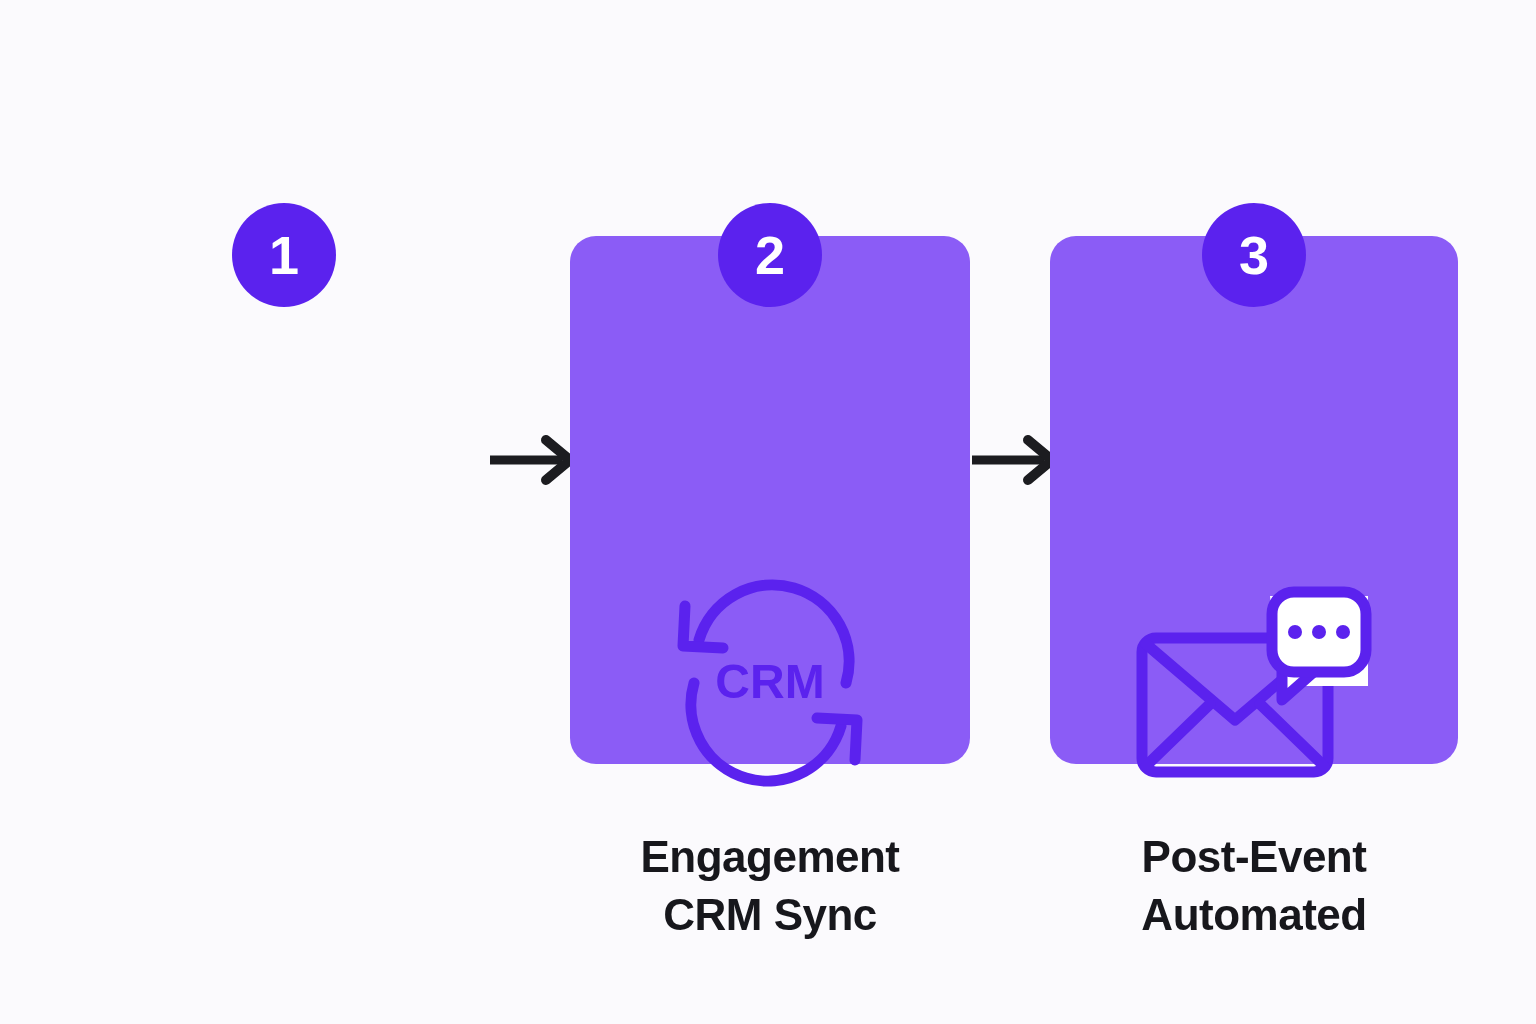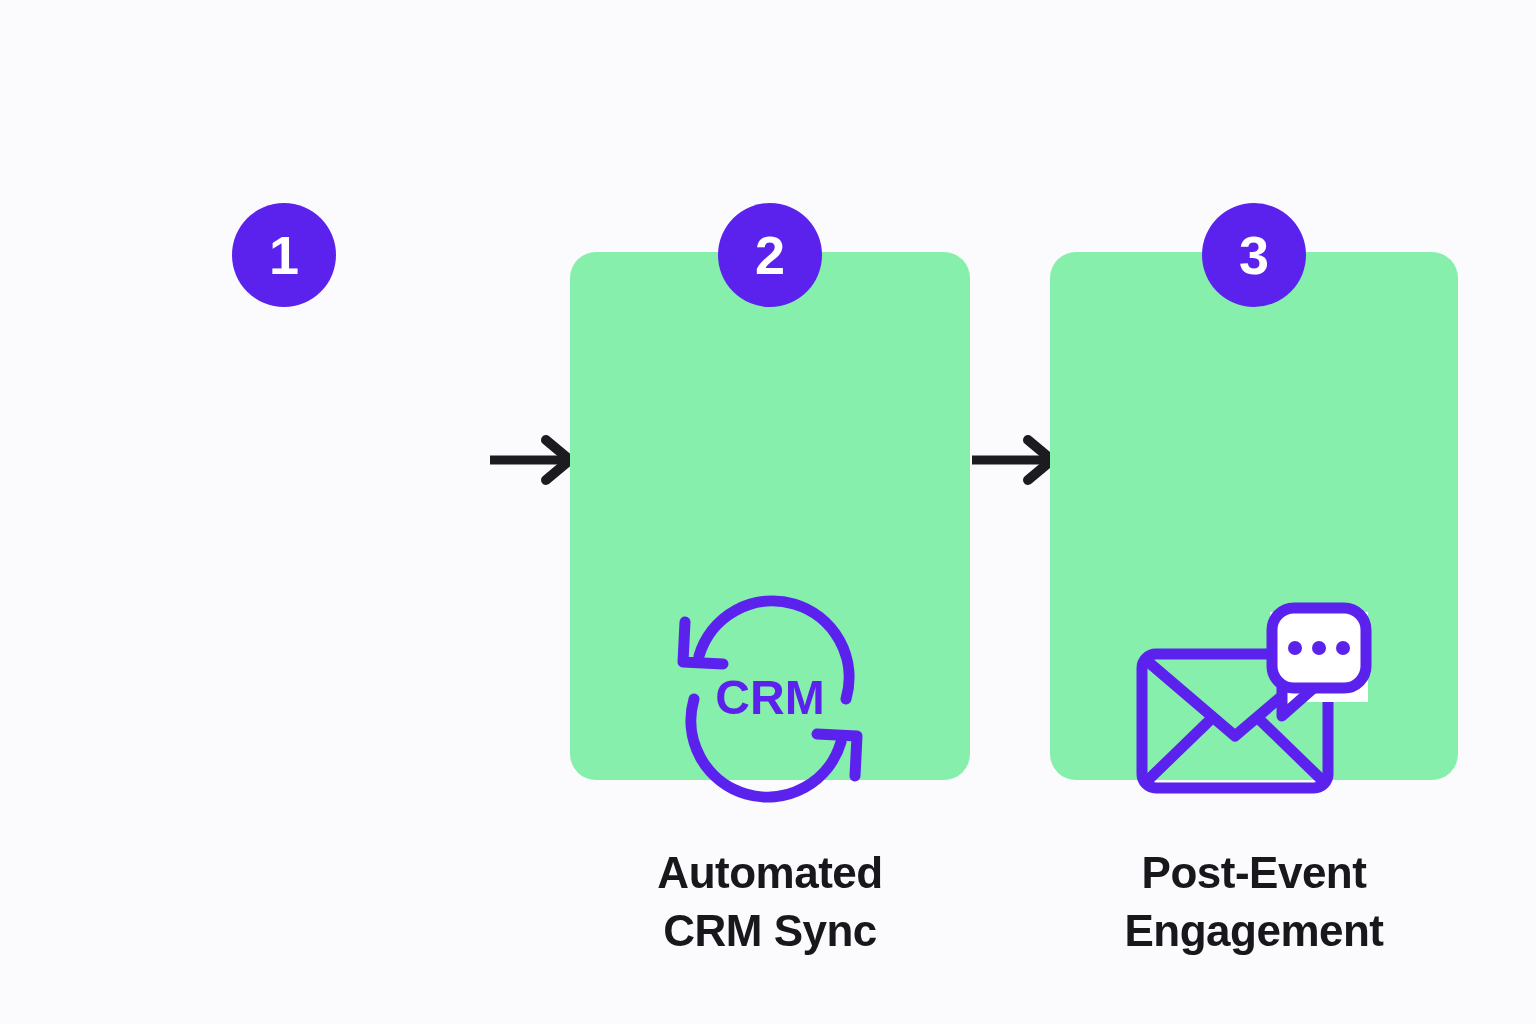--- a/index.html
+++ b/index.html
@@ -18,24 +18,24 @@
   #flow-container {
     position: absolute;
     left: 0;
     top: 0;
     width: 1536px;
     height: 1024px;
   }
 
   .step-card {
     position: absolute;
-    top: 252px;
+    top: 236px;
     width: 408px;
     height: 528px;
-    background: #86efac;
+    background: #8b5cf6;
     border-radius: 26px;
     text-decoration: underline;
   }
   .step-card.card-2 { width: 400px; }
   .step-card.card-3 { width: 408px; }
 
   #card-1 { left: 80px; }
   #card-2 { left: 570px; }
   #card-3 { left: 1050px; }
 
@@ -121,21 +121,21 @@
 
         <path d="M20 28 L18 68 L58 70" stroke="#5b22ee" stroke-width="11" stroke-linecap="round" stroke-linejoin="round" fill="none"></path>
 
         <path d="M176 148 A76 76 0 0 1 29 105" stroke="#5b22ee" stroke-width="11" stroke-linecap="round" fill="none"></path>
 
         <path d="M152 140 L192 142 L190 182" stroke="#5b22ee" stroke-width="11" stroke-linecap="round" stroke-linejoin="round" fill="none"></path>
 
         <text x="105" y="120" text-anchor="middle" fill="#5b22ee" font-family="Liberation Sans, sans-serif" font-size="48" font-weight="600">CRM</text>
       </svg>
     </div>
-    <div class="step-label">Automated
+    <div class="step-label">Engagement
 CRM Sync</div>
   </div>
 
   <div class="step-badge" id="badge-2">
     <span class="badge-num">2</span>
   </div>
 
   <div class="flow-arrow" id="arrow-2">
     <svg width="92" height="56" viewBox="0 0 92 56" fill="none">
       <path d="M2 28 H68" stroke="#1c1c20" stroke-width="9" stroke-linecap="square"></path>
@@ -160,20 +160,20 @@
         <path d="M152 86 L152 122 L186 92" stroke="#5b22ee" stroke-width="11" stroke-linecap="round" stroke-linejoin="round" fill="#ffffff"></path>
 
         <rect x="142" y="14" width="94" height="80" rx="22" stroke="#5b22ee" stroke-width="11" fill="#ffffff"></rect>
 
         <circle cx="165" cy="54" r="7" fill="#5b22ee"></circle>
         <circle cx="189" cy="54" r="7" fill="#5b22ee"></circle>
         <circle cx="213" cy="54" r="7" fill="#5b22ee"></circle>
       </svg>
     </div>
     <div class="step-label">Post-Event
-Engagement</div>
+Automated</div>
   </div>
 
   <div class="step-badge" id="badge-3">
     <span class="badge-num">3</span>
   </div>
 
 </div>
 
 </body></html>

